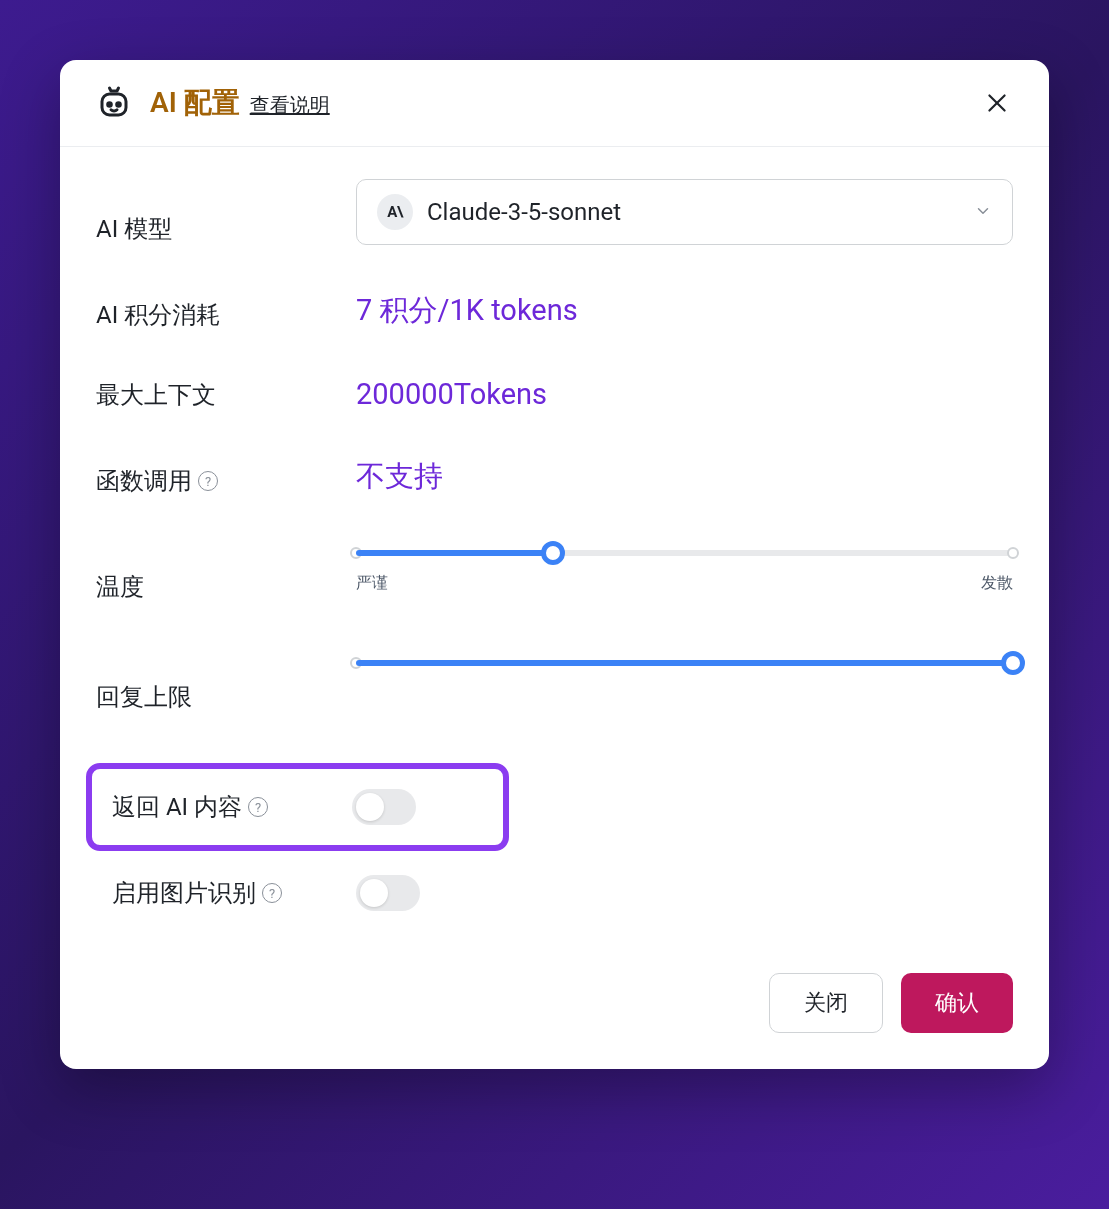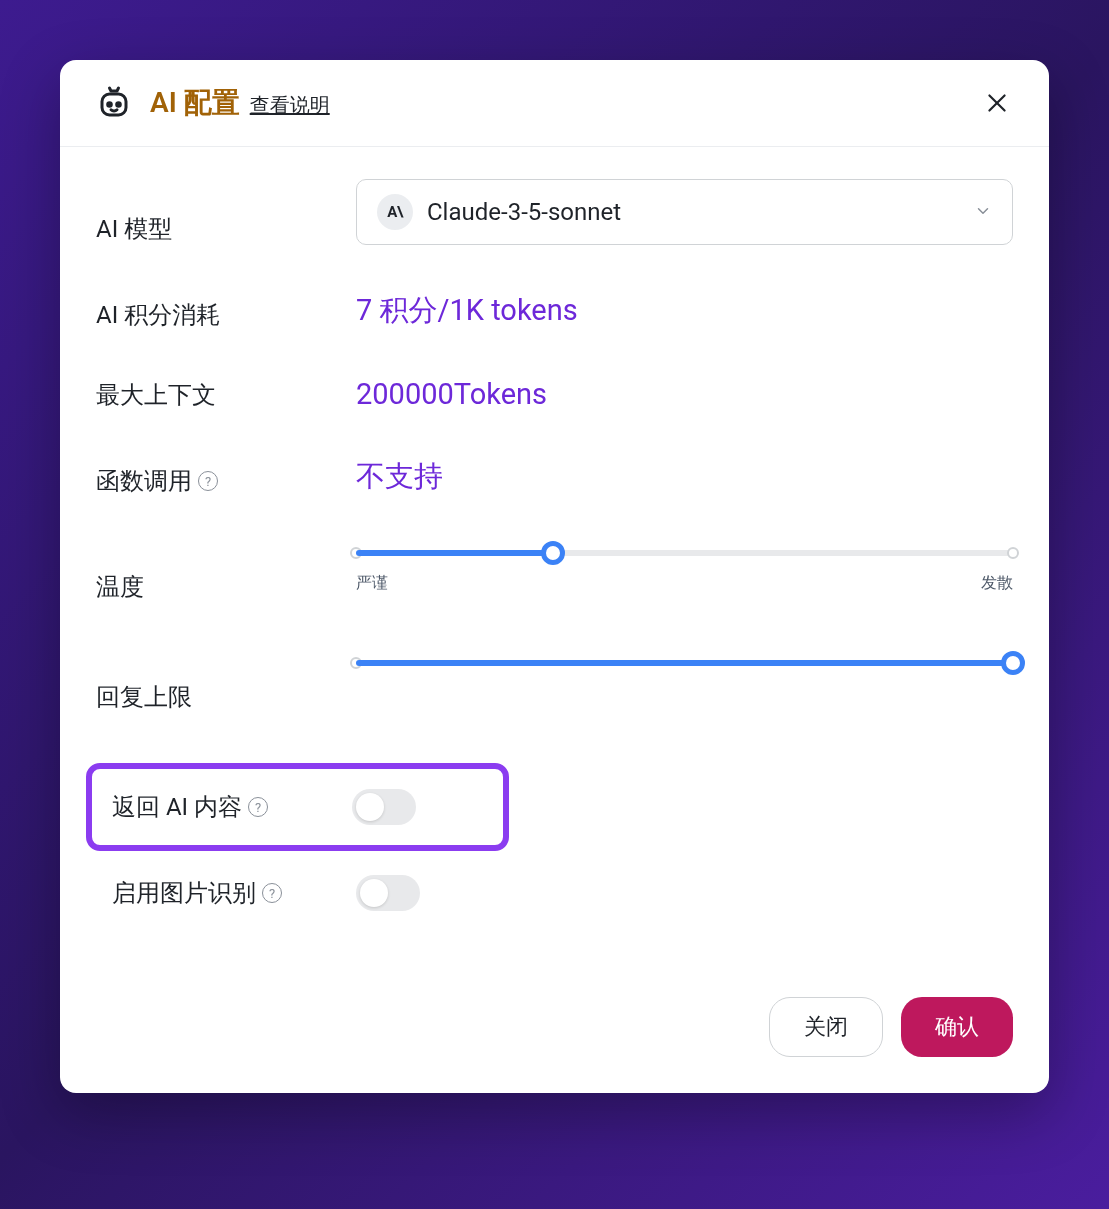--- a/index.html
+++ b/index.html
@@ -233,25 +233,24 @@
       width: 244px;
     }
     .modal-footer {
       display: flex;
       justify-content: flex-end;
       gap: 18px;
       padding: 10px 36px 36px;
     }
     .btn {
       padding: 14px 34px;
-      border-radius: 21px;
+      border-radius: 10px;
       font-size: 22px;
       cursor: pointer;
       border: none;
-      margin-top: 24px;
     }
     .btn-default {
       background: #fff;
       border: 1px solid #d0d3d6;
       color: #1f2329;
     }
     .btn-primary {
       background: #be185d;
       color: #fff;
     }

